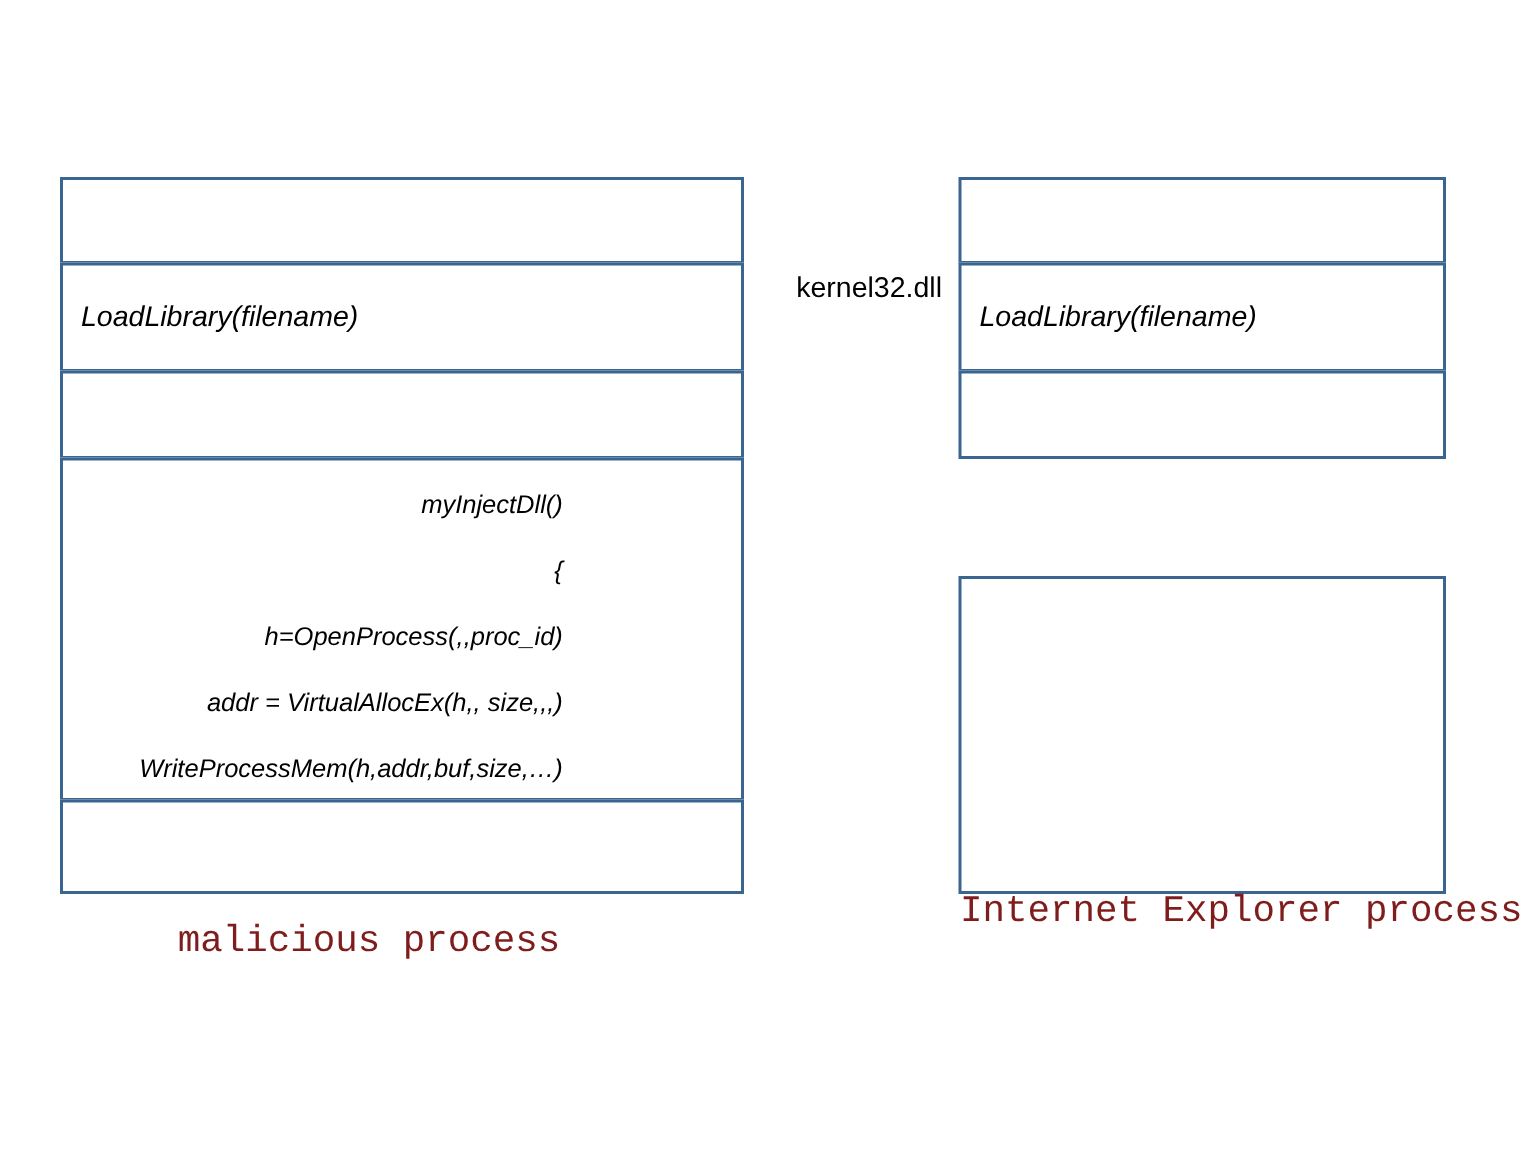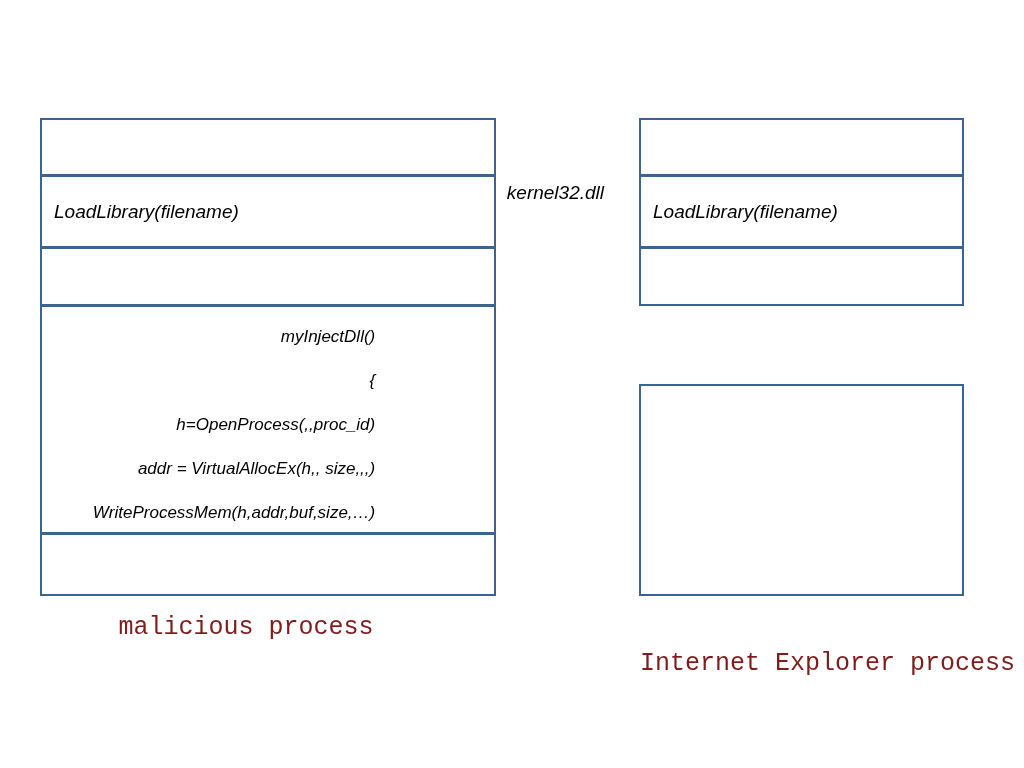--- a/index.html
+++ b/index.html
@@ -105,21 +105,21 @@
 }</span>
     </div>
 
     <div class="mem-cell" style="left:0px; top:415px; width:456px; height:63px;">
       <span class="cell-text"></span>
     </div>
   </div>
 
   <div class="caption" style="left:96px; top:616px; width:300px;">malicious process</div>
 
-  <div class="side-label" style="left:404px; top:181px; width:200px;font-style:italic;">kernel32.dll</div>
+  <div class="side-label" style="left:428px; top:181px; width:200px;">kernel32.dll</div>
 
 
   <div class="mem-column" style="left:639px; top:118px; width:325px; height:478px;">
 
     <div class="mem-cell" style="left:0px; top:0px; width:325px; height:58px;">
       <span class="cell-text"></span>
     </div>
 
     <div class="mem-cell" style="left:0px; top:57px; width:325px; height:73px;">
       <span class="cell-text">LoadLibrary(filename)</span>
@@ -128,15 +128,15 @@
     <div class="mem-cell" style="left:0px; top:129px; width:325px; height:59px;">
       <span class="cell-text"></span>
     </div>
 
 
     <div class="mem-cell" style="left:0px; top:266px; width:325px; height:212px;">
       <span class="cell-text"></span>
     </div>
   </div>
 
-  <div class="caption" style="left:640px; top:652px; width:300px;">Internet Explorer process</div>
+  <div class="caption" style="left:640px; top:596px; width:300px;">Internet Explorer process</div>
 
 </div>
 
 </body></html>

